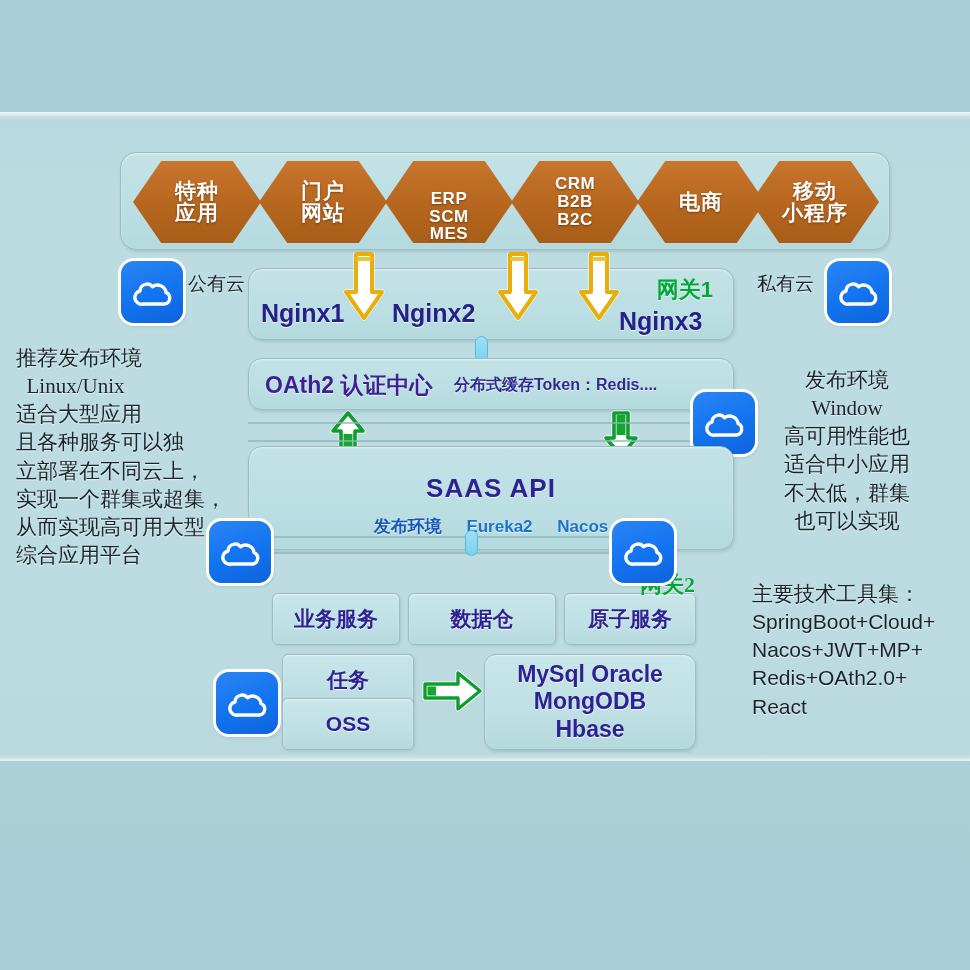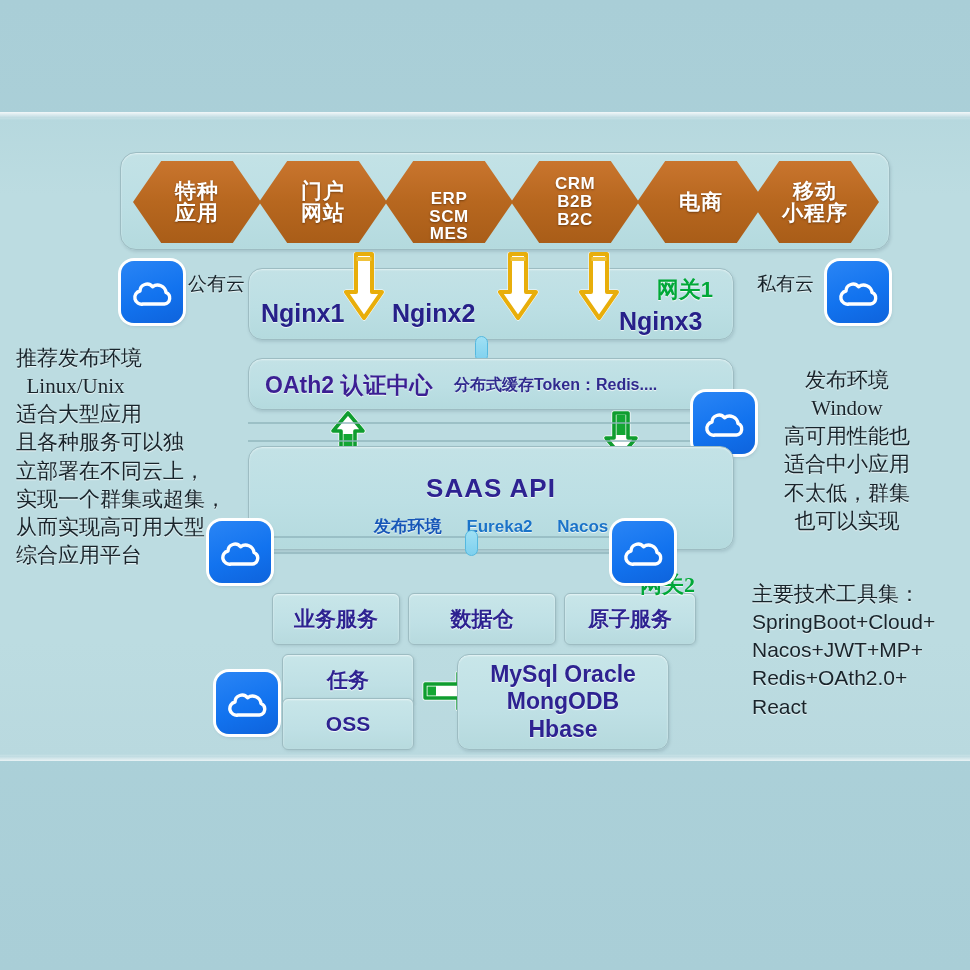--- a/index.html
+++ b/index.html
@@ -282,21 +282,21 @@
   <div class="svc-box" style="left:282px; top:698px; width:132px;">OSS</div>
 
   <div class="arrow-green" style="left:422px; top:668px;">
     <svg width="62" height="46" viewBox="0 0 62 46">
       <path d="M3 16 L36 16 L36 5 L58 23 L36 41 L36 30 L3 30 Z" fill="#ffffff" stroke="#ffffff" stroke-width="5" stroke-linejoin="round"></path>
       <path d="M3 16 L36 16 L36 5 L58 23 L36 41 L36 30 L3 30 Z" fill="#ffffff" stroke="#0f9d2f" stroke-width="3.4" stroke-linejoin="round"></path>
       <path d="M5.5 18.5 L14 18.5 L14 27.5 L5.5 27.5 Z" fill="#13a633"></path>
     </svg>
   </div>
 
-  <div class="db-box" style="left:457px; top:654px; width:212px; height:96px;">
+  <div class="db-box" style="left:484px; top:654px; width:212px; height:96px;">
     <span>MySql  Oracle</span>
     <span>MongODB</span>
     <span>Hbase</span>
   </div>
 
   <div class="cloud-icon" style="left:216px; top:672px;">
     <svg width="44" height="34" viewBox="0 0 44 34">
       <path d="M10 16 a7 7 0 0 1 12.5 -4.2 A8.5 8.5 0 0 1 36 17.5 a6 6 0 0 1 -1.6 11.5 L13 29 a6.3 6.3 0 0 1 -3 -13z" fill="none" stroke="#ffffff" stroke-width="3.4" stroke-linejoin="round" stroke-linecap="round"></path>
     </svg>
   </div>

